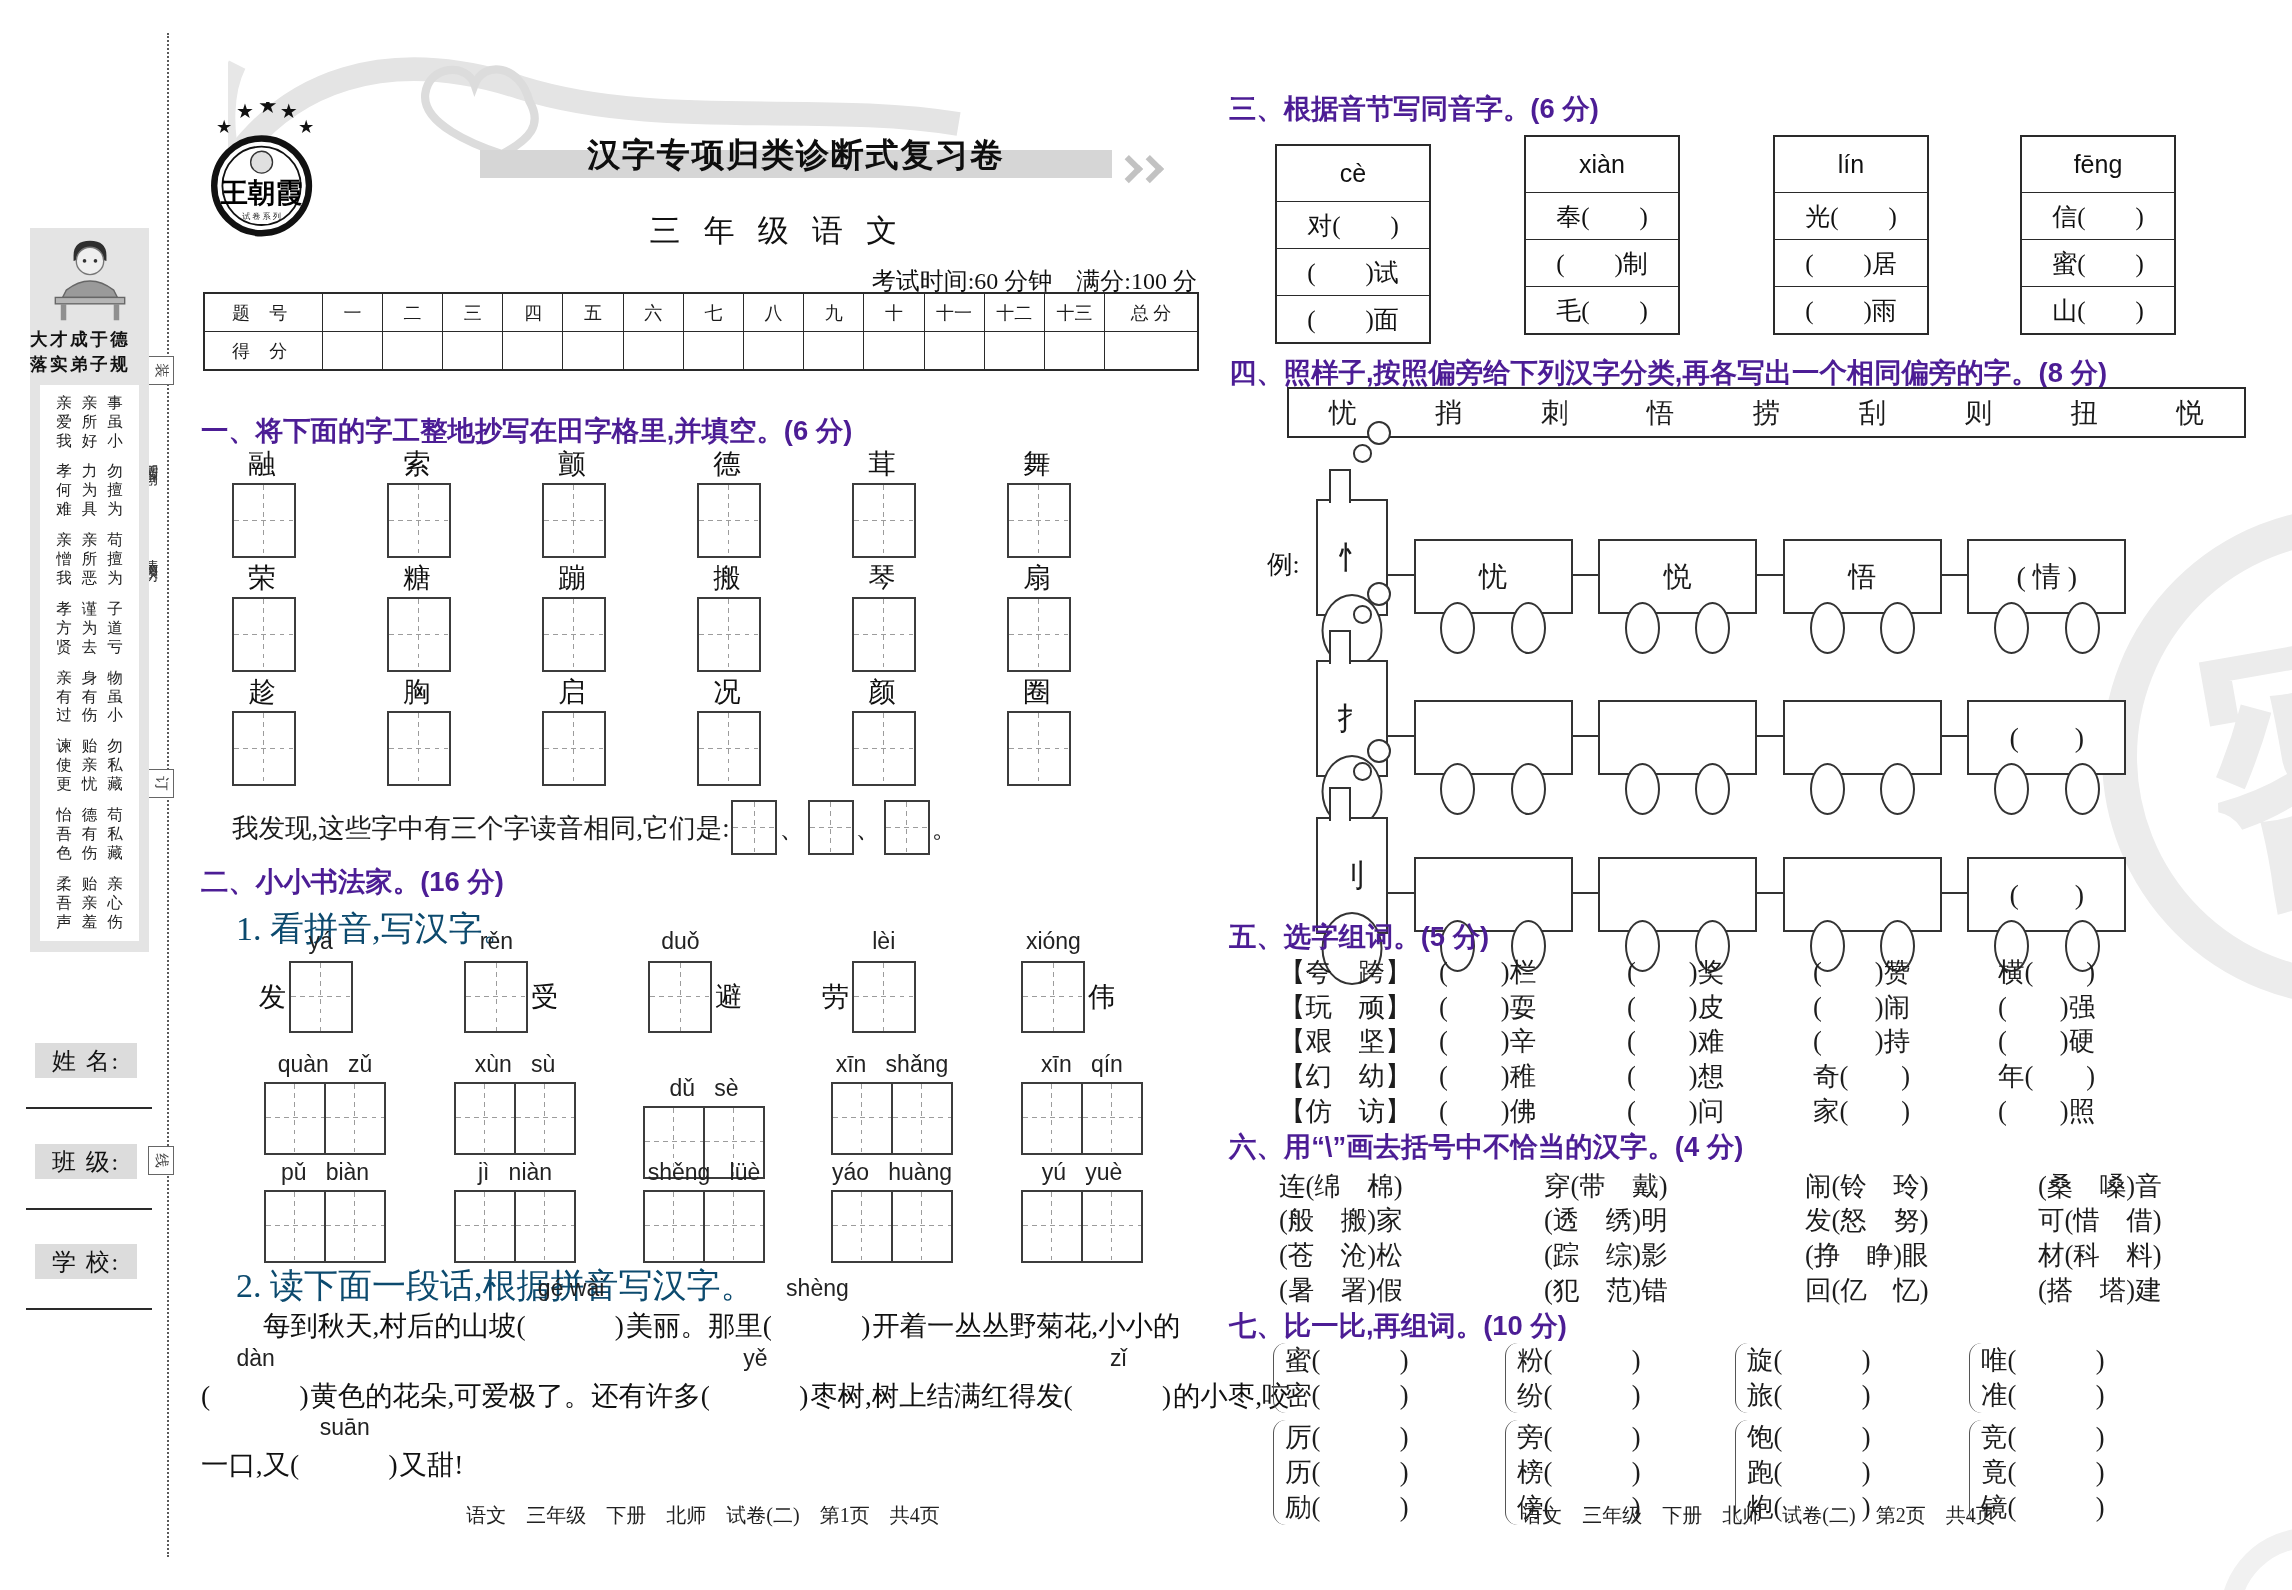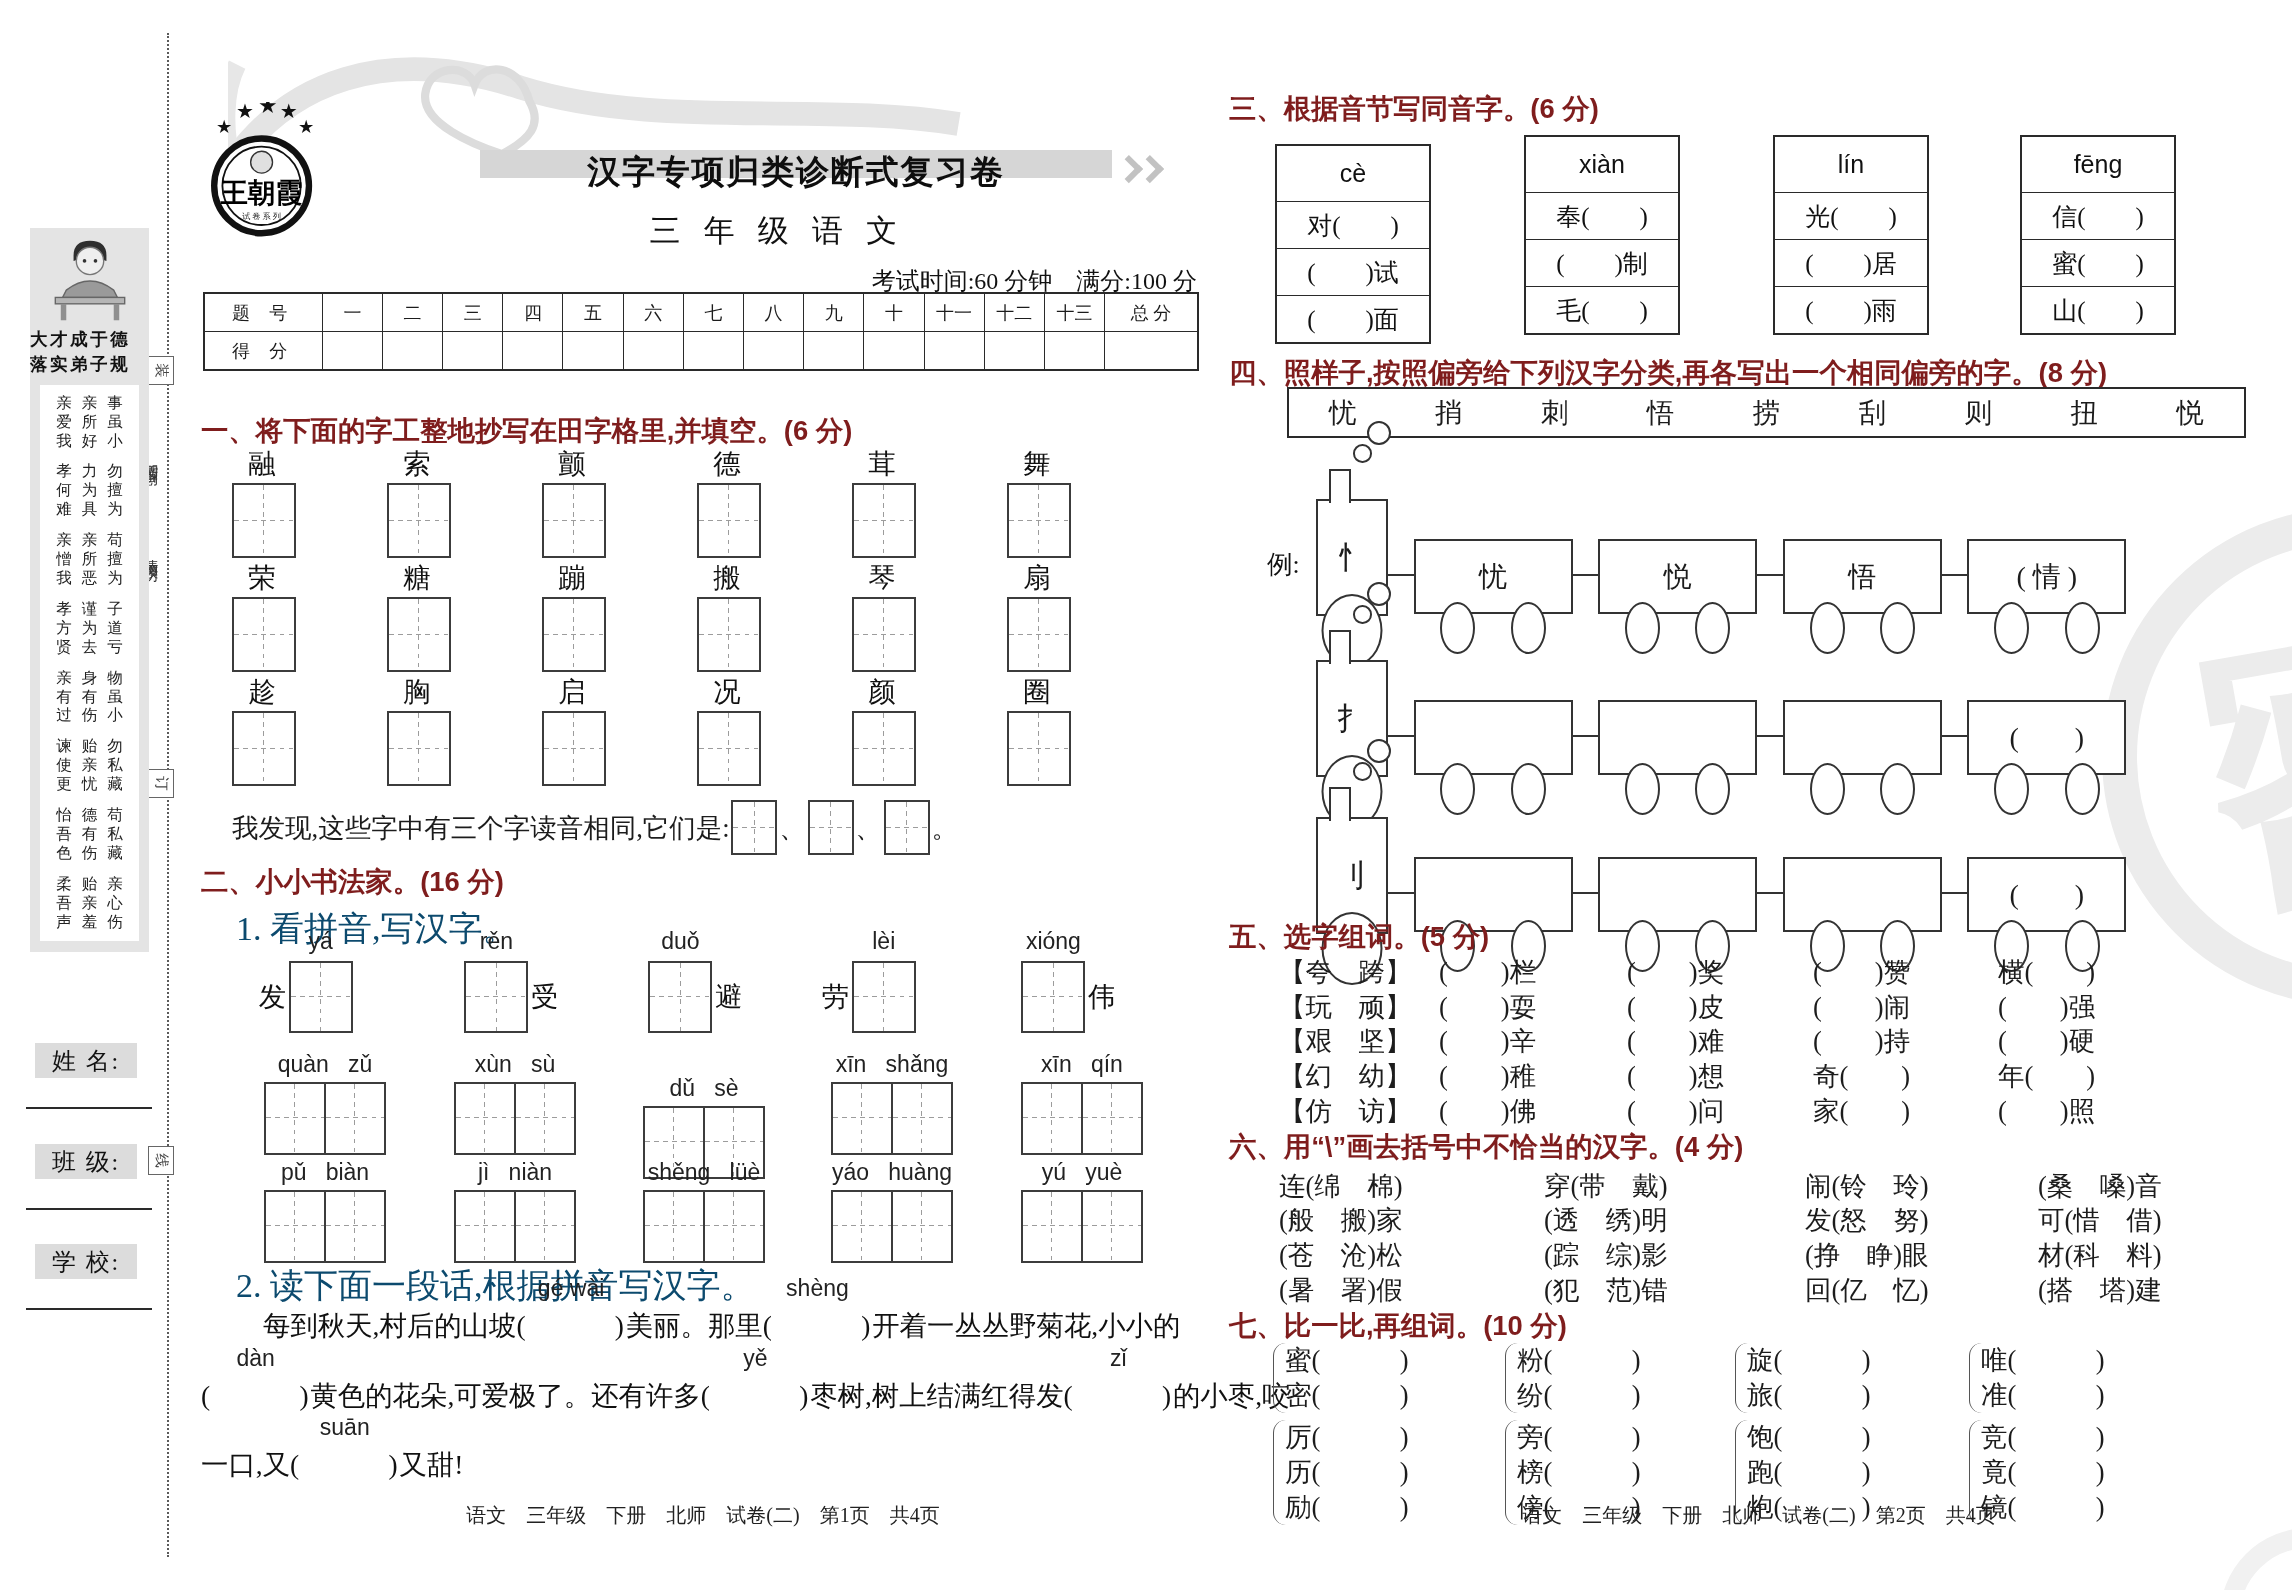--- a/index.html
+++ b/index.html
@@ -22,35 +22,35 @@
   .v-col{display:flex;flex-direction:column;gap:12px;}
   .v-group{width:17.4px;font-size:15.5px;line-height:1.22;word-break:break-all;color:#222;text-align:center;}
   .field-label{position:absolute;left:35px;width:102px;height:35px;background:#dcdcdc;color:#111;font-size:24px;display:flex;align-items:center;justify-content:center;letter-spacing:1.8px;}
   .field-line{position:absolute;left:25.6px;width:126px;border-bottom:2.3px solid #2a2a2a;}
   
   #p1{position:absolute;left:201px;top:0;width:1001px;height:1591px;}
   #p2{position:absolute;left:1229px;top:0;width:1051px;height:1591px;}
   
   .deco-svg{position:absolute;left:27.4px;top:37px;pointer-events:none;}
   .logo{position:absolute;left:1.8px;top:102px;}
-  .banner{position:absolute;left:279px;top:150px;width:632px;height:28px;background:#d6d6d6;display:flex;align-items:flex-start;justify-content:center;}
+  .banner{position:absolute;left:279px;top:150px;width:632px;height:28px;background:#d6d6d6;display:flex;align-items:flex-end;justify-content:center;}
   .banner-title{font-family:"Liberation Sans","DejaVu Sans",sans-serif;font-weight:bold;font-size:33px;letter-spacing:1.8px;color:#0e0e0e;}
   .chevrons{position:absolute;left:918px;top:159px;display:flex;gap:1.8px;}
   .chev{width:13.7px;height:13.7px;border-top:6.4px solid #c2c2c2;border-right:6.4px solid #c2c2c2;transform:rotate(45deg);}
   .subtitle{position:absolute;left:256px;top:210px;width:640px;text-align:center;font-size:31px;letter-spacing:7.3px;color:#111;font-family:"Liberation Sans","DejaVu Sans",sans-serif;}
   .exam-info{position:absolute;left:439px;top:265px;width:557px;text-align:right;font-size:24px;color:#111;}
   
   .score-table{position:absolute;left:1.8px;top:292px;width:992px;border:2.3px solid #2a2a2a;background:#fff;}
   .st-row{display:flex;}
   .st-row + .st-row{border-top:1.4px solid #2a2a2a;}
   .st-cell{flex:1;height:37px;border-left:1.4px solid #2a2a2a;display:flex;align-items:center;justify-content:center;font-size:18px;}
   .st-label{flex:0 0 117px;border-left:none;letter-spacing:7.3px;}
   .st-row .st-cell:last-child{flex:1.55;}
   
-  .hd{position:absolute;font-family:"Liberation Sans","DejaVu Sans",sans-serif;font-weight:bold;font-size:27.4px;color:#7f1d1d;white-space:nowrap;}
+  .hd{position:absolute;font-family:"Liberation Sans","DejaVu Sans",sans-serif;font-weight:bold;font-size:27.4px;color:#4c1d95;white-space:nowrap;}
   .sub{position:absolute;font-size:34px;color:#0c4a6e;white-space:nowrap;}
   
   .tzg{border:2.3px solid #3c3c3c;background-color:#fff;background-image:repeating-linear-gradient(to bottom,#9c9c9c 0 4.6px,transparent 4.6px 9.1px),repeating-linear-gradient(to right,#9c9c9c 0 4.6px,transparent 4.6px 9.1px);background-size:1.4px 100%,100% 1.4px;background-position:center top,left center;background-repeat:no-repeat;}
   .s1-row{position:absolute;left:31px;display:flex;gap:95px;}
   .s1-item{width:60px;text-align:center;}
   .s1-char{font-size:27.4px;height:33px;line-height:33px;color:#111;}
   .s1-box{width:60px;height:71px;margin-top:1.8px;}
   .discover{position:absolute;left:31px;top:800px;font-size:26.5px;display:flex;align-items:center;}
   .mini{display:inline-block;width:42px;height:51px;vertical-align:middle;margin:0 1.8px;}
   

